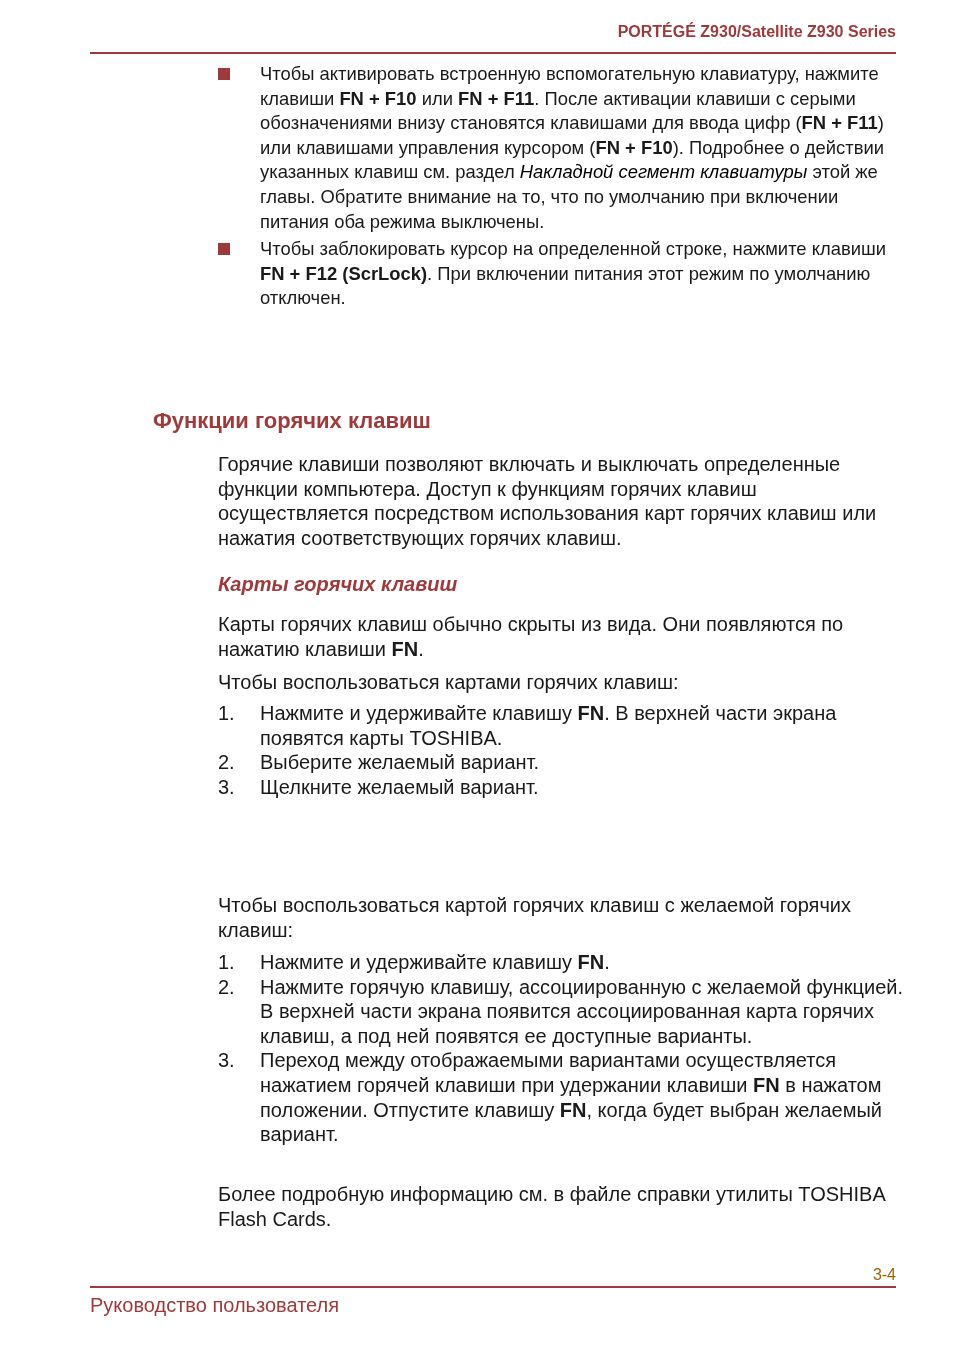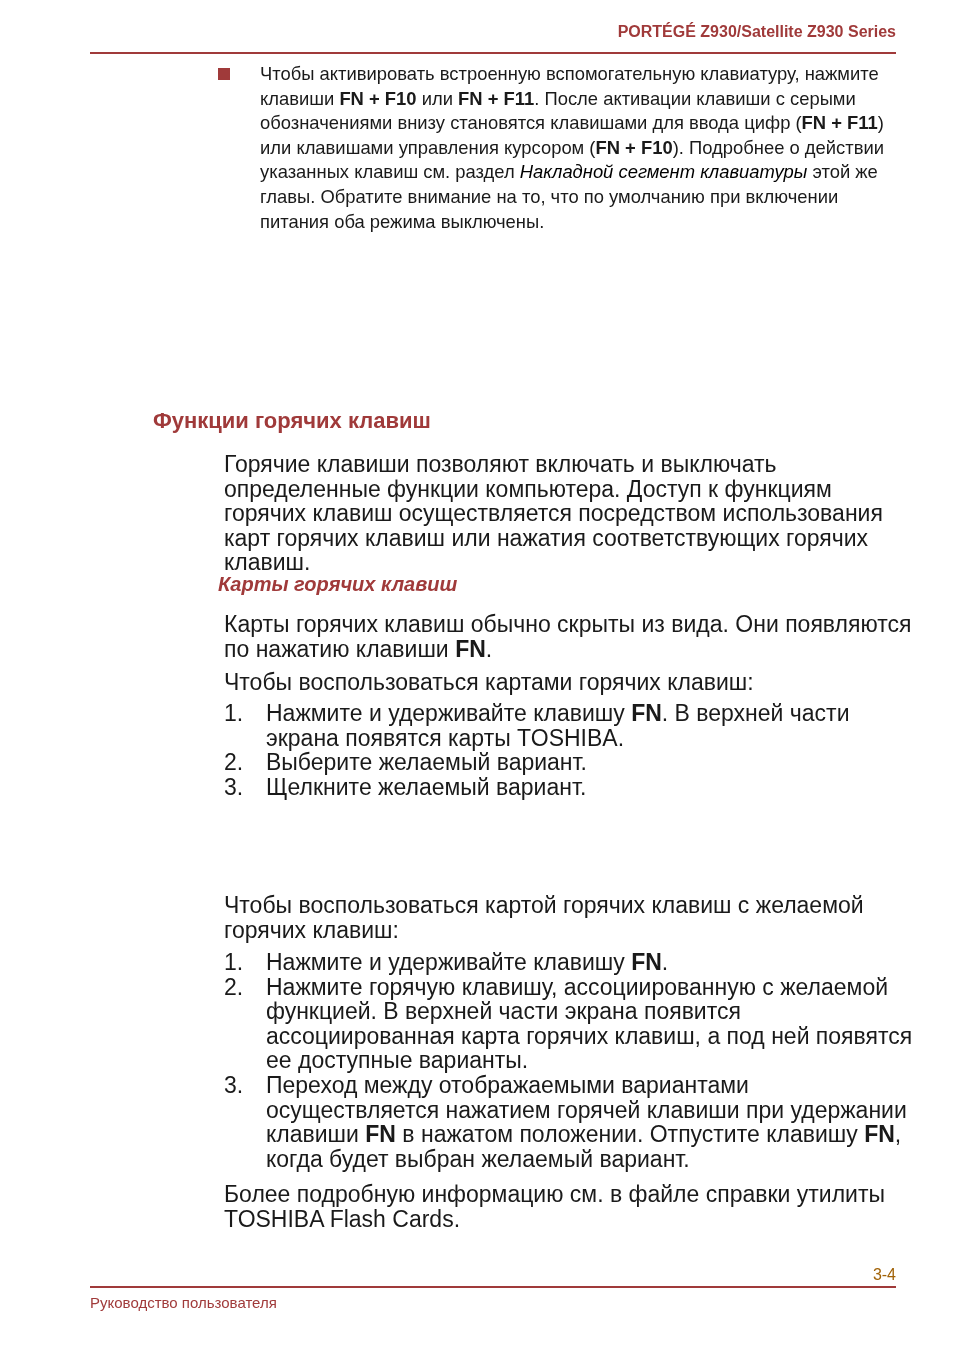--- a/index.html
+++ b/index.html
@@ -2,43 +2,44 @@
 <html><head>
 <meta charset="utf-8">
 <style>
   html, body { margin: 0; padding: 0; background: #ffffff; }
   body { width: 954px; height: 1345px; position: relative; overflow: hidden;
          font-family: "Liberation Sans", sans-serif; color: #1a1a1a; }
   .hdr-title { position: absolute; top: 23px; right: 58px; font-size: 16px; color: #a03a3a; font-weight: bold; }
   .rule { position: absolute; left: 90px; width: 806px; height: 2px; background: #a03a3a; }
   .rule.top { top: 52px; }
   .rule.bot { top: 1286px; }
-  .ftr-left { position: absolute; top: 1294px; left: 90px; font-size: 15px; color: #a03a3a; }
+  .ftr-left { position: absolute; top: 1294px; left: 90px; font-size: 20px; color: #a03a3a; }
   .ftr-right { position: absolute; top: 1266px; right: 58px; font-size: 16px; color: #a16207; }
 
   .content { position: absolute; left: 218px; top: 62px; width: 690px; font-size: 18.4px; line-height: 24.6px; }
   .bullet { position: relative; padding-left: 42px; }
   .bullet .sq { position: absolute; left: 0; top: 6px; width: 12px; height: 12px; background: #a03a3a; }
   .num { position: relative; padding-left: 42px; }
   .num .n { position: absolute; left: 0; top: 0; }
   b { font-weight: bold; }
   a.link { color: #000000; font-style: italic; text-decoration: none; }
 
   .h2 { position: absolute; left: 153px; top: 408px; font-size: 22px; font-weight: bold; color: #a03a3a; }
   .h3 { position: absolute; left: 218px; top: 573px; font-size: 20px; font-weight: bold; font-style: italic; color: #a03a3a; }
-  .block { position: absolute; left: 224px; width: 690px; font-size: 23px; line-height: 24.6px; }
+  .block { position: absolute; left: 218px; width: 690px; font-size: 20px; line-height: 24.6px; }
 </style>
 </head>
 <body>
 
 <div class="hdr-title">PORTÉGÉ Z930/Satellite Z930 Series</div>
 <div class="rule top"></div>
 
 <div class="content" id="bullets">
     <div class="bullet"><span class="sq"></span><span>Чтобы активировать встроенную вспомогательную клавиатуру, нажмите клавиши </span><b>FN + F10</b><span> или </span><b>FN + F11</b><span>. После активации клавиши с серыми обозначениями внизу становятся клавишами для ввода цифр (</span><b>FN + F11</b><span>) или клавишами управления курсором (</span><b>FN + F10</b><span>). Подробнее о действии указанных клавиш см. раздел </span><a class="link">Накладной сегмент клавиатуры</a><span> этой же главы. Обратите внимание на то, что по умолчанию при включении питания оба режима выключены.</span></div>
+    <div class="bullet" style="margin-top: 3px;"><span class="sq"></span><span>Чтобы заблокировать курсор на определенной строке, нажмите клавиши </span><b>FN + F12 (ScrLock)</b><span>. При включении питания этот режим по умолчанию отключен.</span></div>
   </div>
 
 <div class="h2">Функции горячих клавиш</div>
 <div class="block" style="top:452px;">Горячие клавиши позволяют включать и выключать определенные функции компьютера. Доступ к функциям горячих клавиш осуществляется посредством использования карт горячих клавиш или нажатия соответствующих горячих клавиш.</div>
 
 <div class="h3">Карты горячих клавиш</div>
 <div class="block" style="top:612px;"><span>Карты горячих клавиш обычно скрыты из вида. Они появляются по нажатию клавиши </span><b>FN</b><span>.</span></div>
 <div class="block" style="top:670px;">Чтобы воспользоваться картами горячих клавиш:</div>
 <div class="block" style="top:701px;" id="list1">
     <div class="num"><span class="n">1.</span><span>Нажмите и удерживайте клавишу </span><b>FN</b><span>. В верхней части экрана появятся карты TOSHIBA.</span></div>

